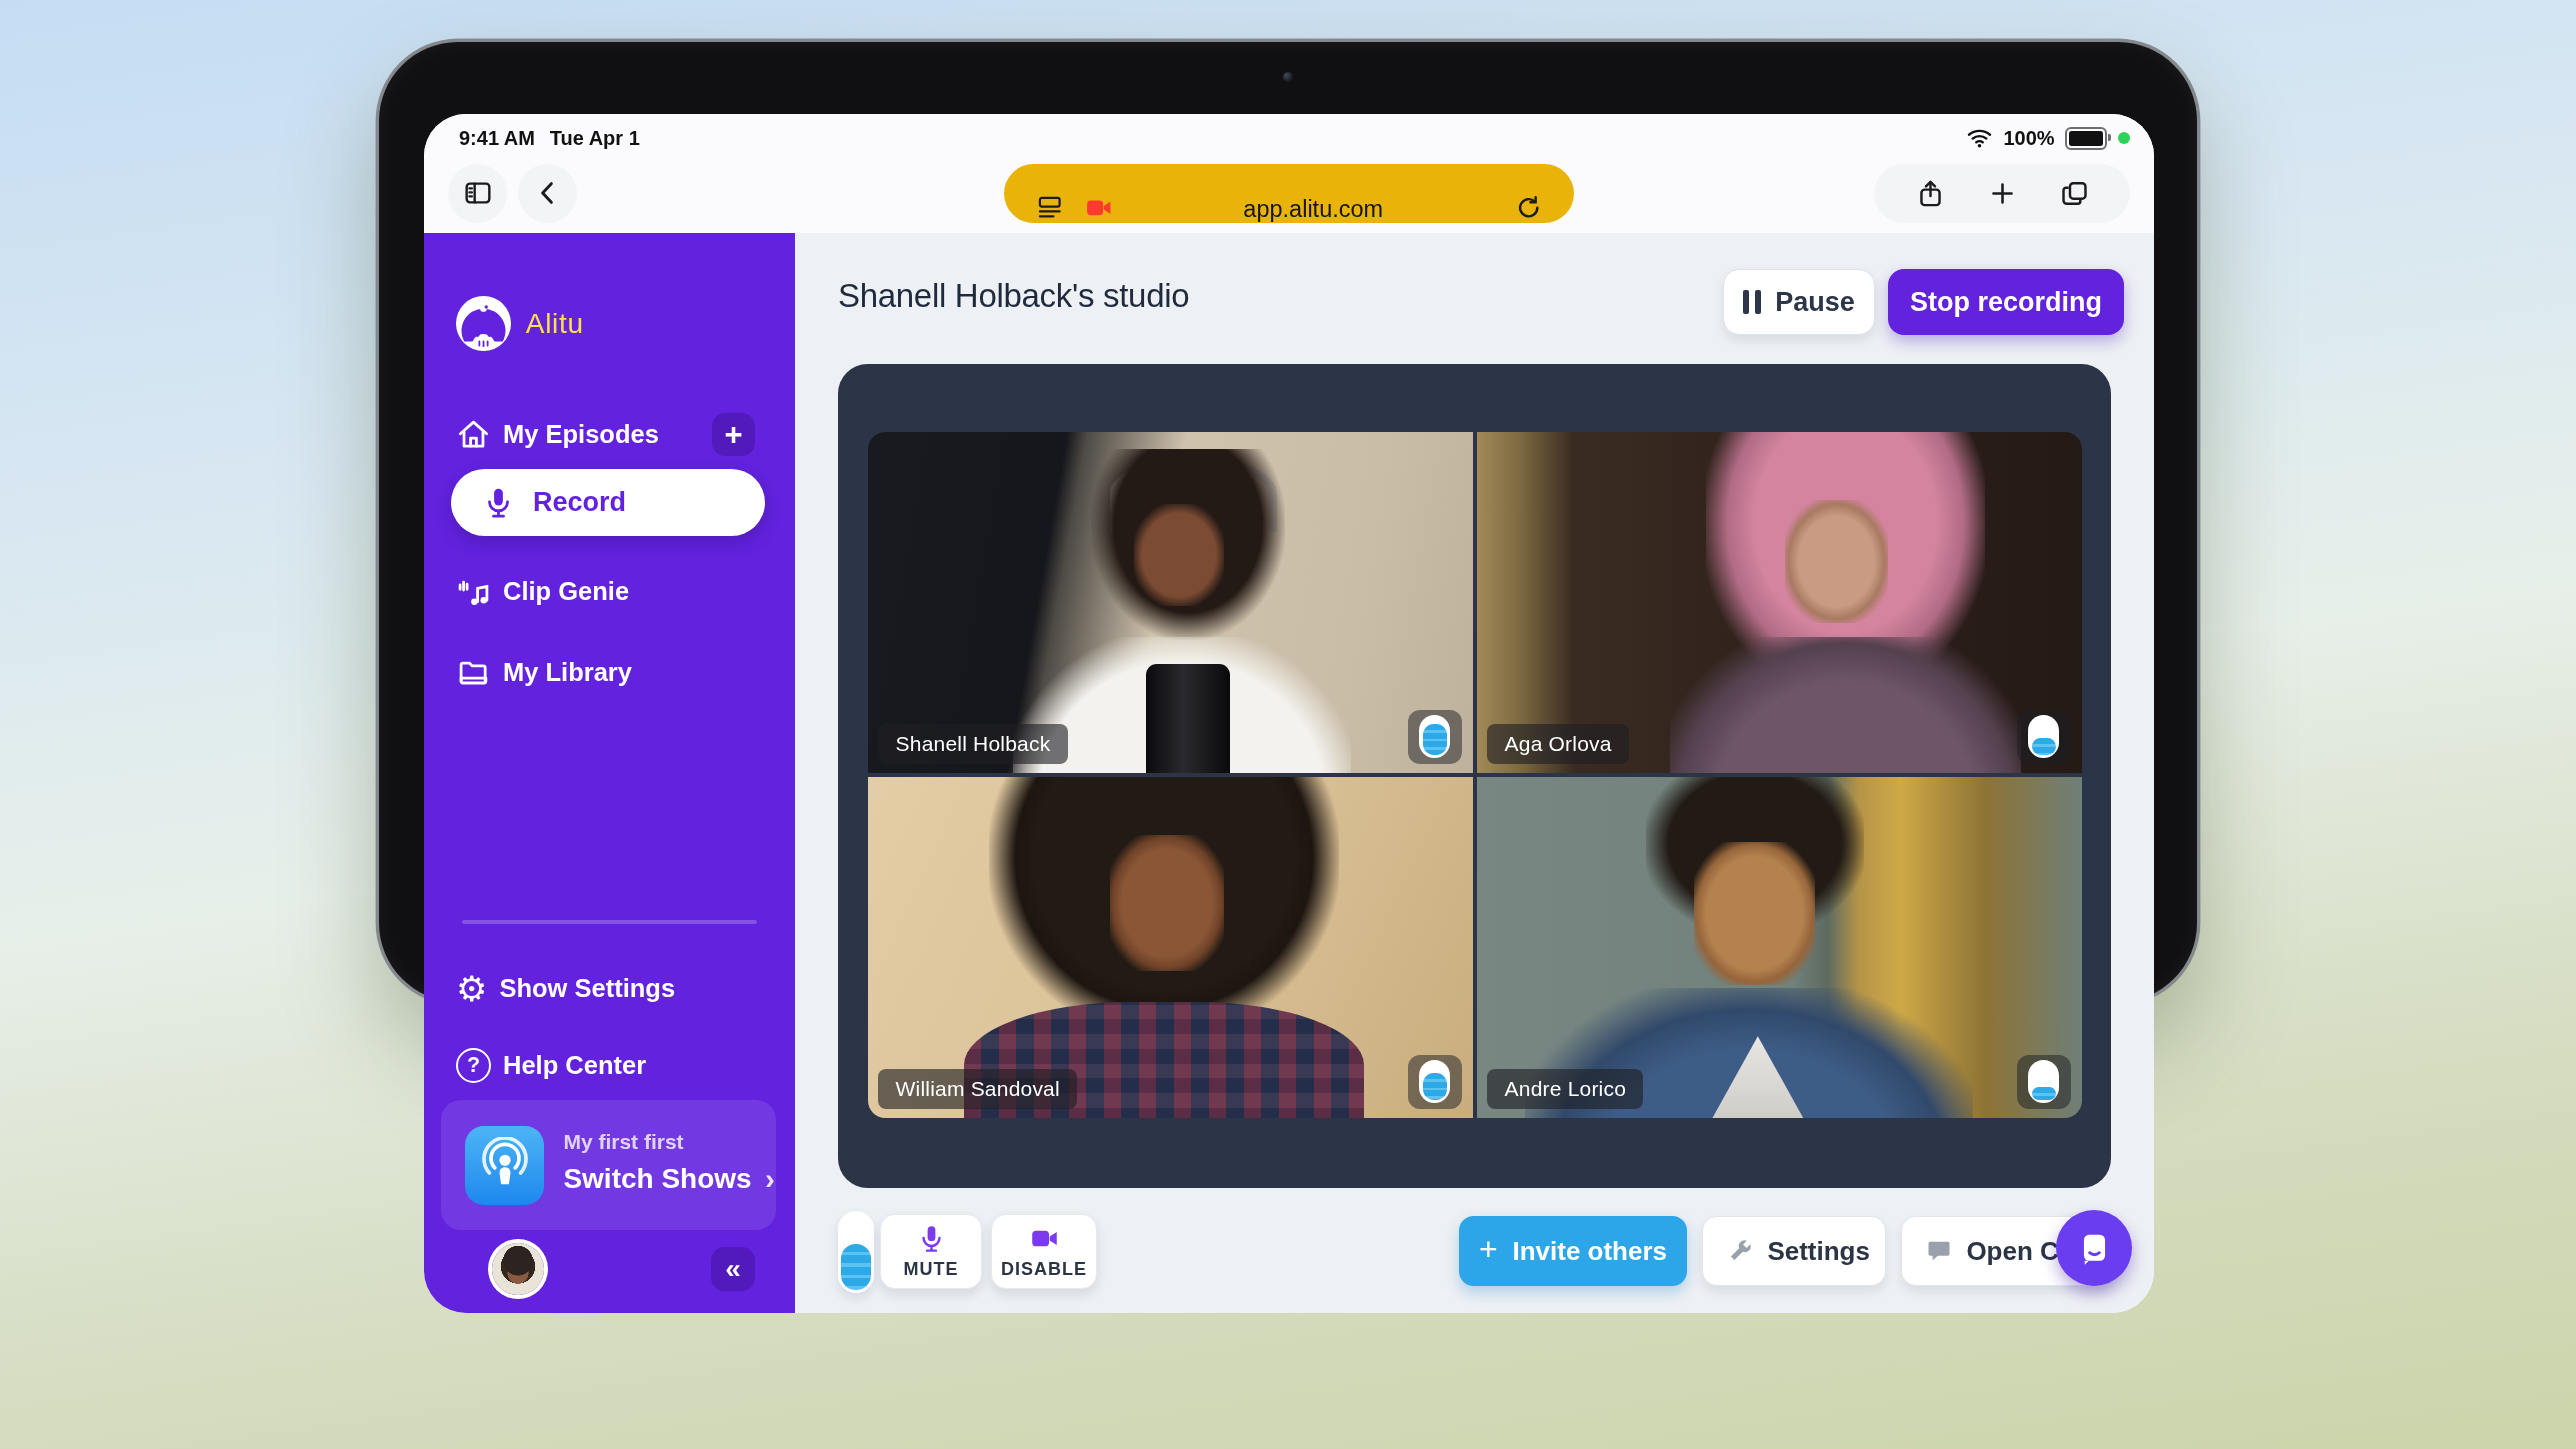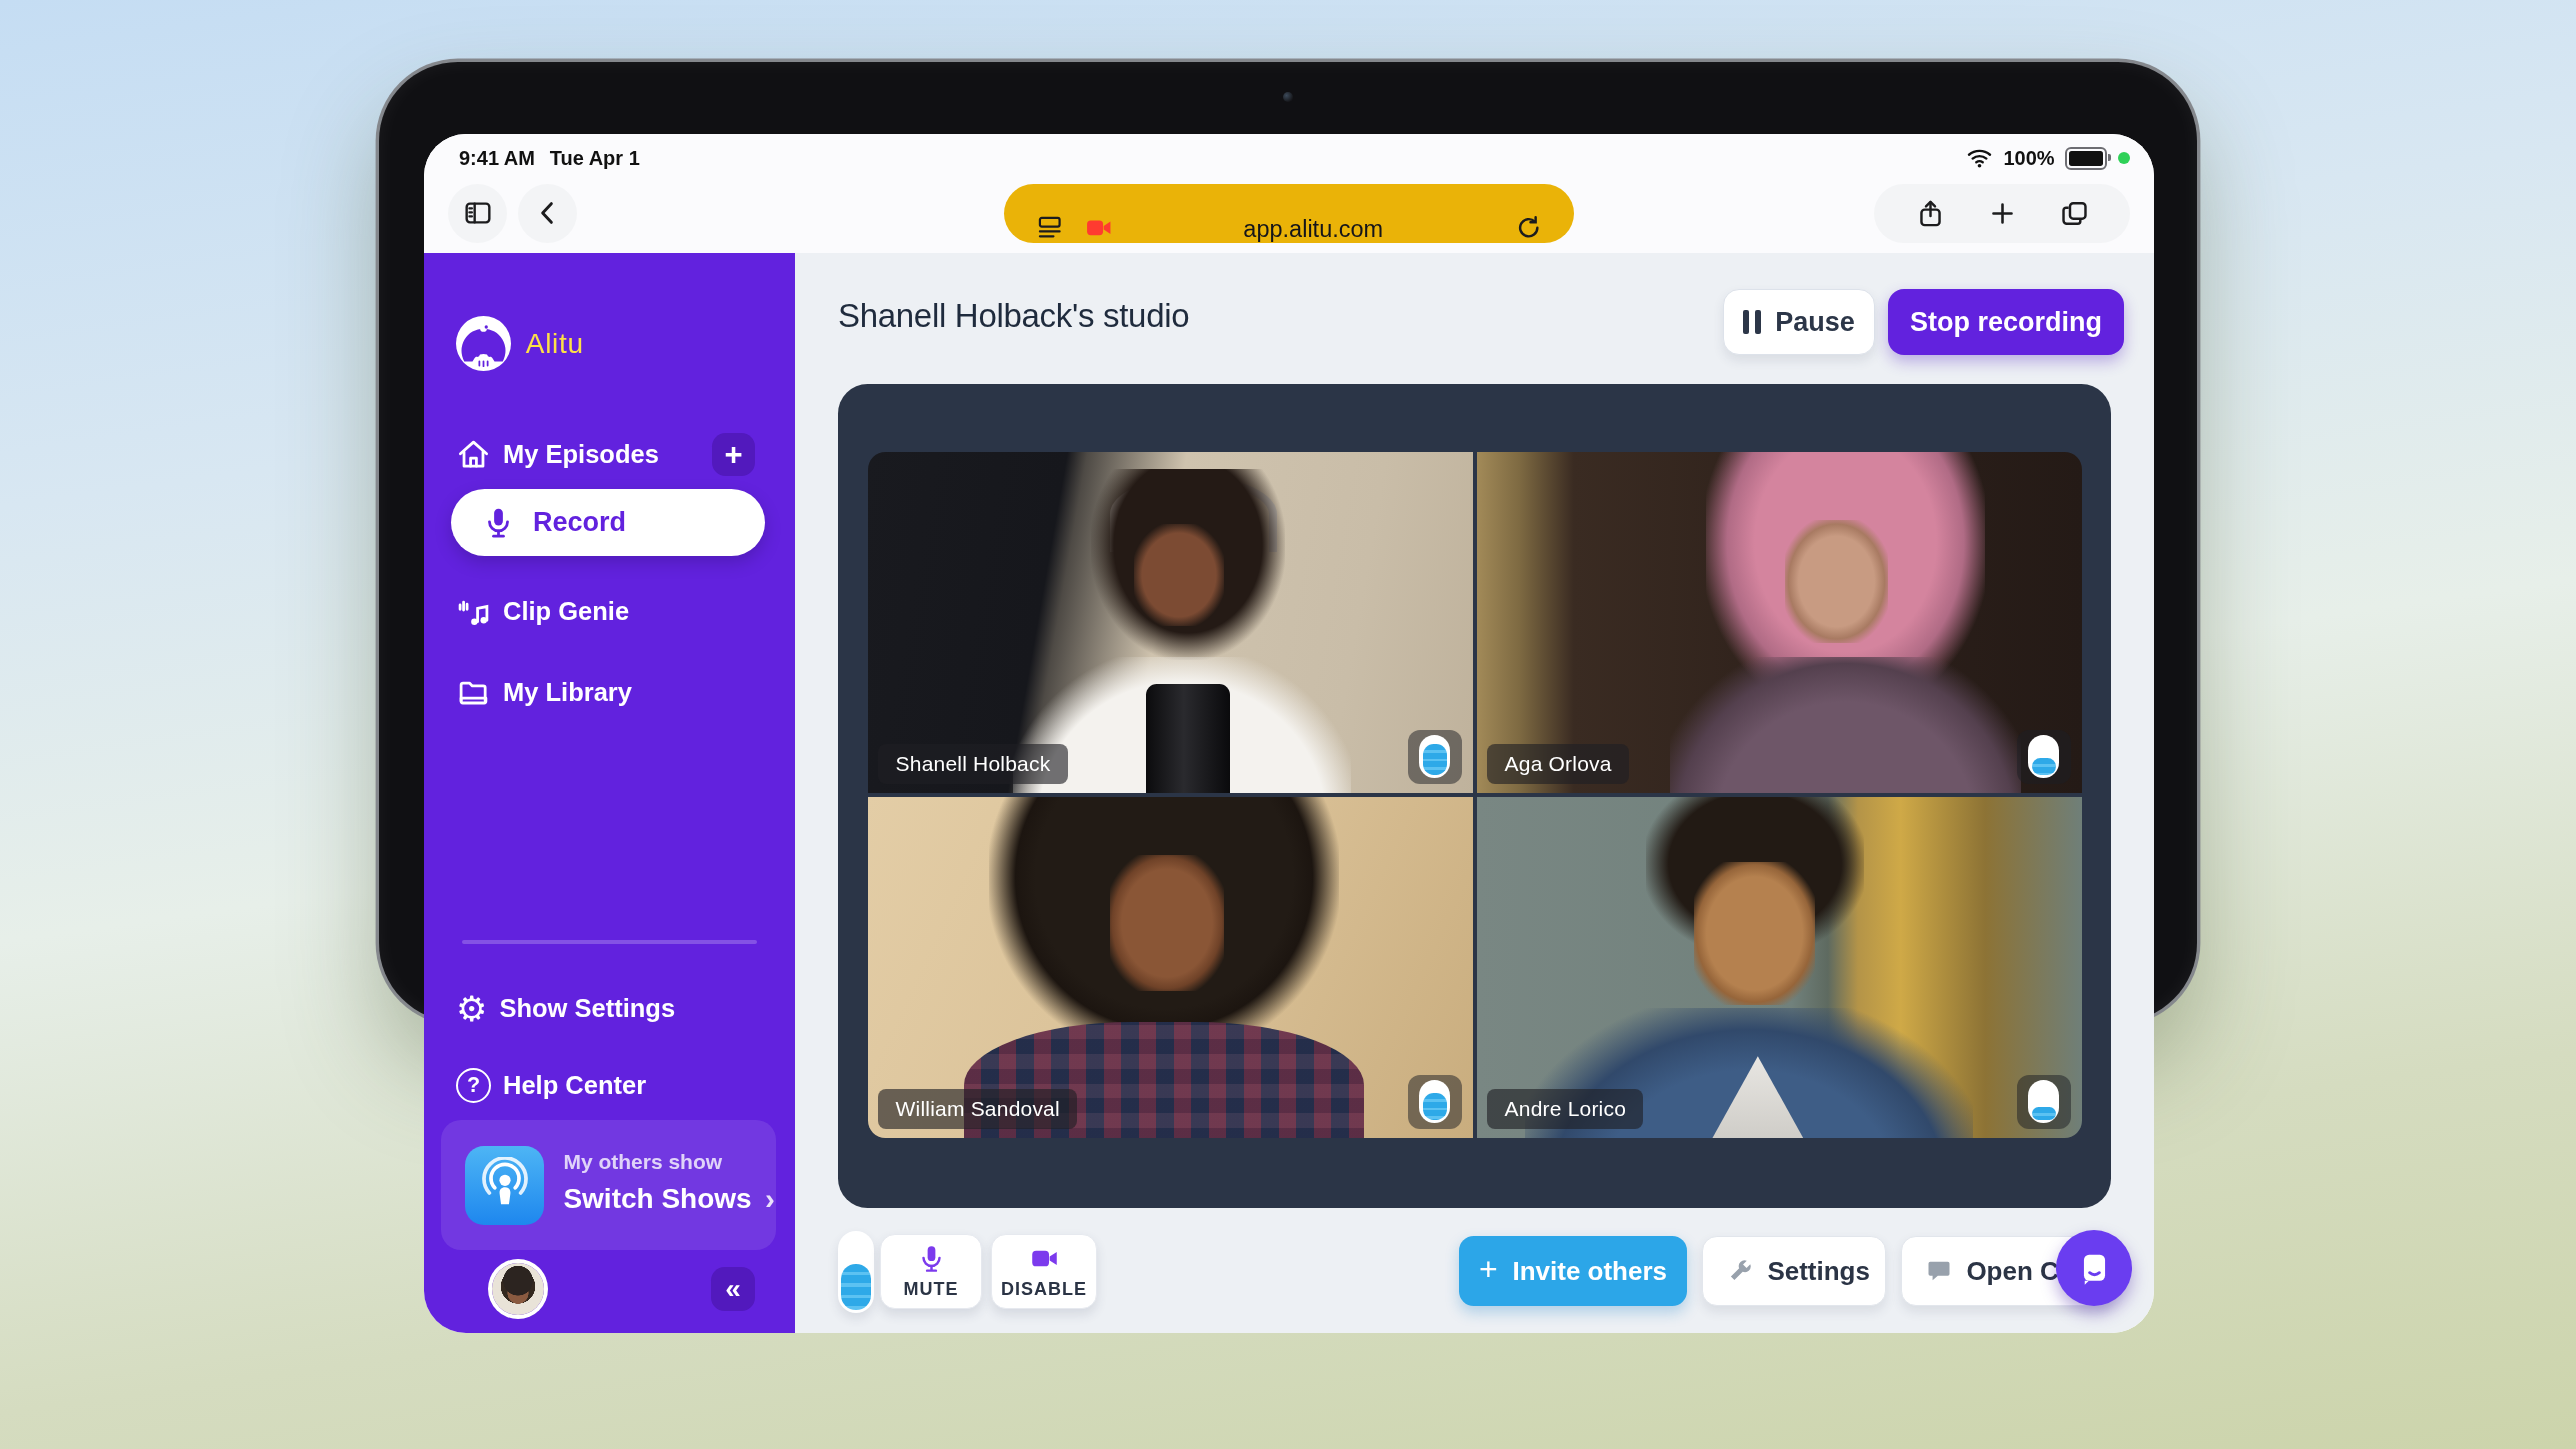--- a/index.html
+++ b/index.html
@@ -3,21 +3,21 @@
 <meta charset="utf-8">
 <style>
   html,body{margin:0;padding:0;}
   body{
     width:2576px;height:1449px;overflow:hidden;
     font-family:"Liberation Sans","DejaVu Sans",sans-serif;
     background:linear-gradient(172deg,#c5ddf3 0%,#d8e7f2 28%,#e7efe9 52%,#d5dcc0 78%,#ccd4ab 100%);
     position:relative;
   }
   
-  .ipad{position:absolute;left:379px;top:62px;width:1818px;height:960px;
+  .ipad{position:absolute;left:379px;top:42px;width:1818px;height:960px;
     background:#101013;border-radius:79px;
     box-shadow:0 0 0 3.4px #85888d, 0 47px 94px rgba(80,95,55,.38), inset 0 0 20px rgba(255,255,255,.06);}
   .bezel-cam{position:absolute;left:50%;top:29.5px;width:10.7px;height:10.7px;margin-left:-5.4px;border-radius:50%;
     background:radial-gradient(circle at 35% 35%,#3c4a5a,#17181c 70%);}
   .screen{position:absolute;left:45px;top:72px;width:1730px;height:1199px;background:#ffffff;border-radius:42px;overflow:hidden;}
   
   .statusbar{position:absolute;left:0;top:0;right:0;height:39px;background:#fbfbfd;display:flex;align-items:center;justify-content:space-between;padding:9.4px 24px 0 35px;box-sizing:border-box;color:#111;}
   .sb-left{display:flex;gap:14.8px;font-size:20px;font-weight:700;}
   .sb-right{display:flex;align-items:center;gap:10.7px;font-size:20px;font-weight:700;}
   .wifi-svg{width:27px;height:21.5px;}
@@ -264,21 +264,21 @@
 
         <div class="switch-card">
           <div class="pod-icon">
             <svg viewBox="0 0 24 24">
               <path d="M7.6 13.2a6 6 0 1 1 8.8 0" stroke="#fff" stroke-width="1.6" fill="none" stroke-linecap="round"></path>
               <path d="M5.3 15.4a9 9 0 1 1 13.4 0" stroke="#fff" stroke-width="1.6" fill="none" opacity=".85" stroke-linecap="round"></path>
               <circle cx="12" cy="10" r="2.4" fill="#fff"></circle>
               <path d="M12 13c-1.7 0-2.5 1.2-2.3 2.7l.6 4.6h3.4l.6-4.6c.2-1.5-.6-2.7-2.3-2.7z" fill="#fff"></path>
             </svg>
           </div>
-          <div class="switch-sub">My others show</div>
+          <div class="switch-sub">My first first</div>
           <div class="switch-label">
             <span>Switch Shows</span>
             <span class="chev">›</span>
           </div>
         </div>
 
         <div class="account">
           <div class="avatar"></div>
           <div class="account-label">
             <span>Account</span>

